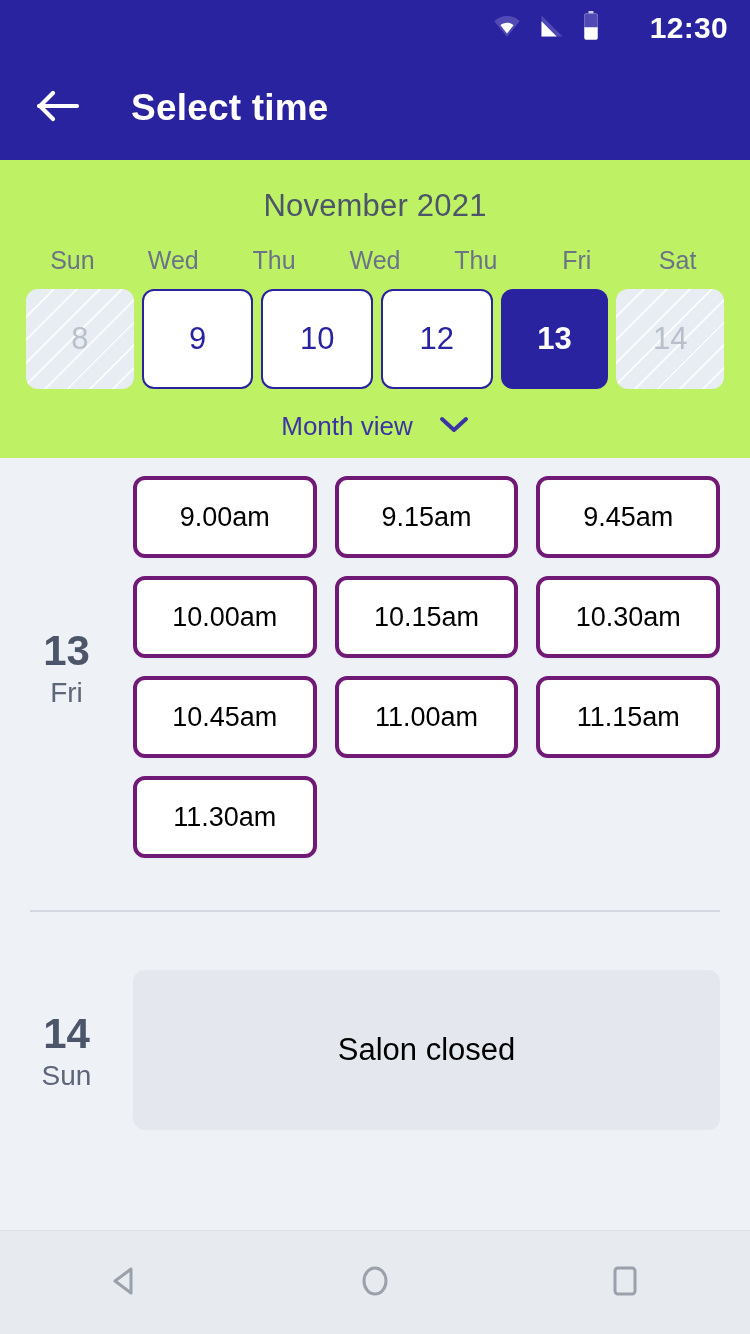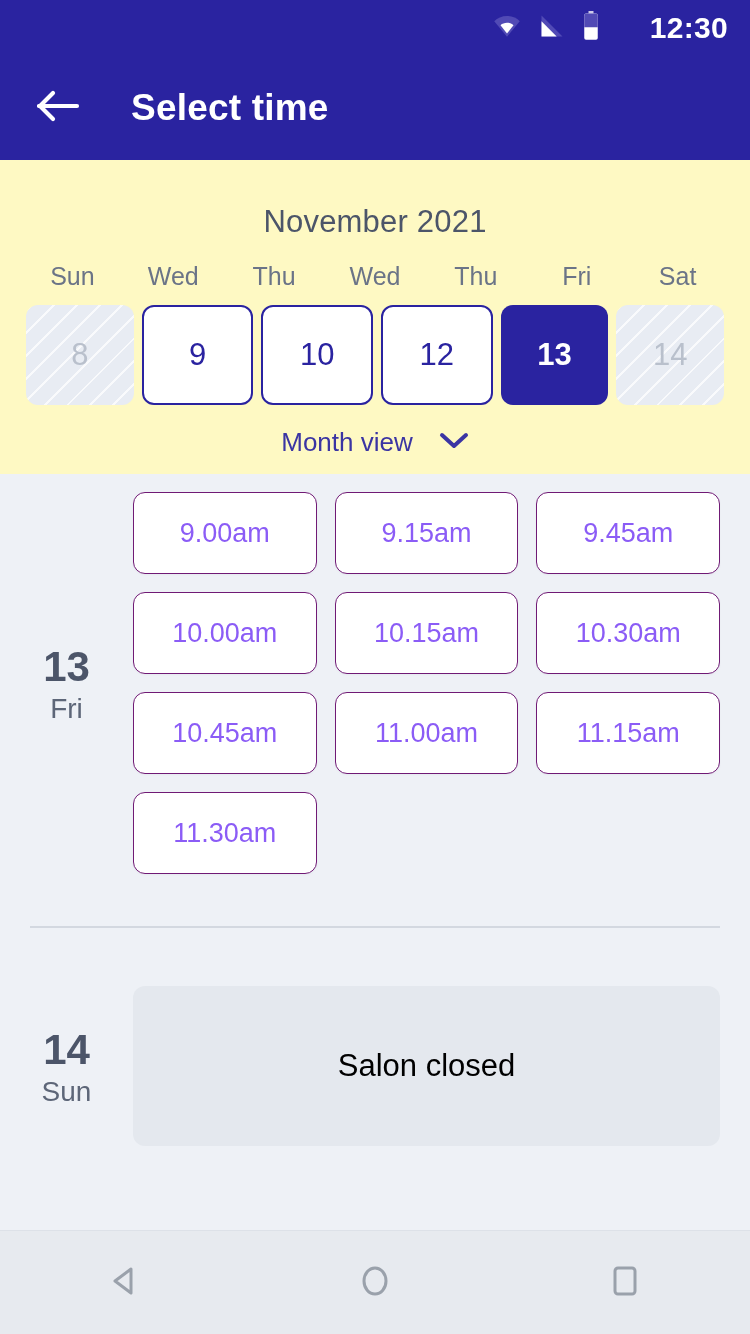--- a/index.html
+++ b/index.html
@@ -67,22 +67,22 @@
   .app-title {
     color: #ffffff;
     font-size: 37px;
     font-weight: bold;
     margin-left: 47px;
     letter-spacing: 0.2px;
   }
 
   
   .calendar-panel {
-    background: #fef9c3;
-    padding-top: 44px;
+    background: #bef264;
+    padding-top: 28px;
     padding-bottom: 16px;
     flex: 0 0 auto;
   }
   .month-title {
     text-align: center;
     font-size: 31px;
     color: #4c5569;
     letter-spacing: 0.2px;
     margin-bottom: 22px;
   }
@@ -186,27 +186,27 @@
 
   .slot-grid {
     flex: 1 1 auto;
     display: grid;
     grid-template-columns: repeat(3, 1fr);
     gap: 18px 18px;
   }
   .slot {
     height: 82px;
     background: #ffffff;
-    border: 1px solid #701a75;
+    border: 4px solid #701a75;
     border-radius: 12px;
     display: flex;
     align-items: center;
     justify-content: center;
     font-size: 27px;
-    color: #8b5cf6;
+    color: #000000;
     cursor: pointer;
     box-shadow: 0 1px 2px rgba(90,103,129,0.05);
   }
 
   .divider {
     height: 2px;
     background: #d3d8e0;
     margin: 52px 30px 0 30px;
   }
 

